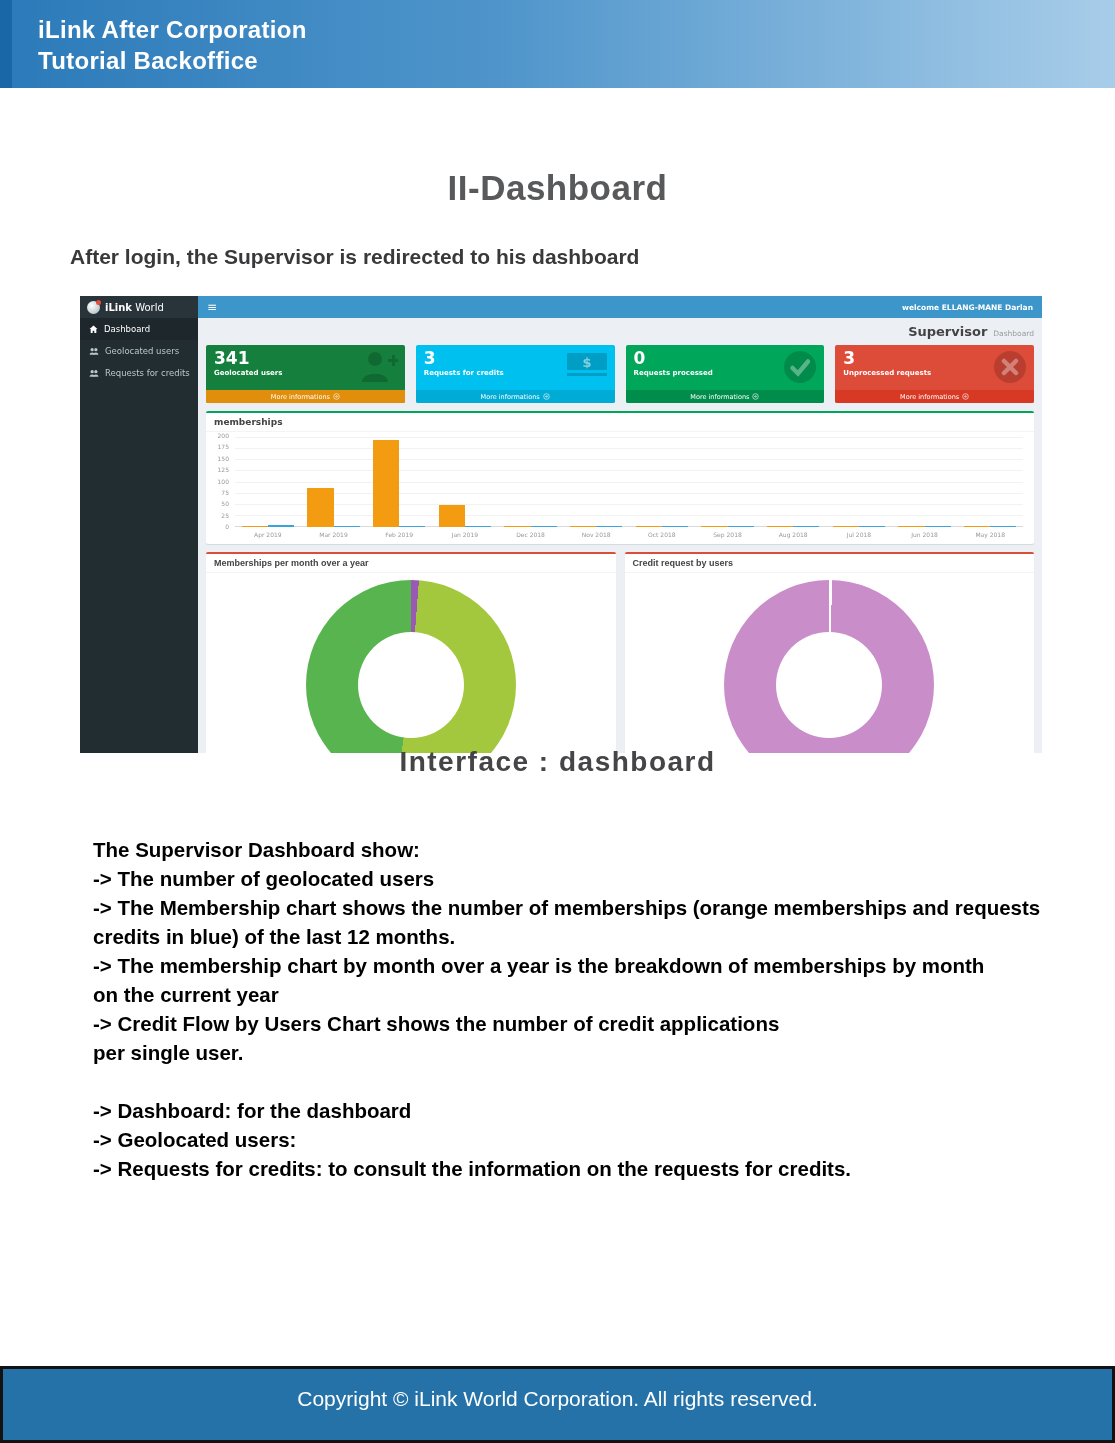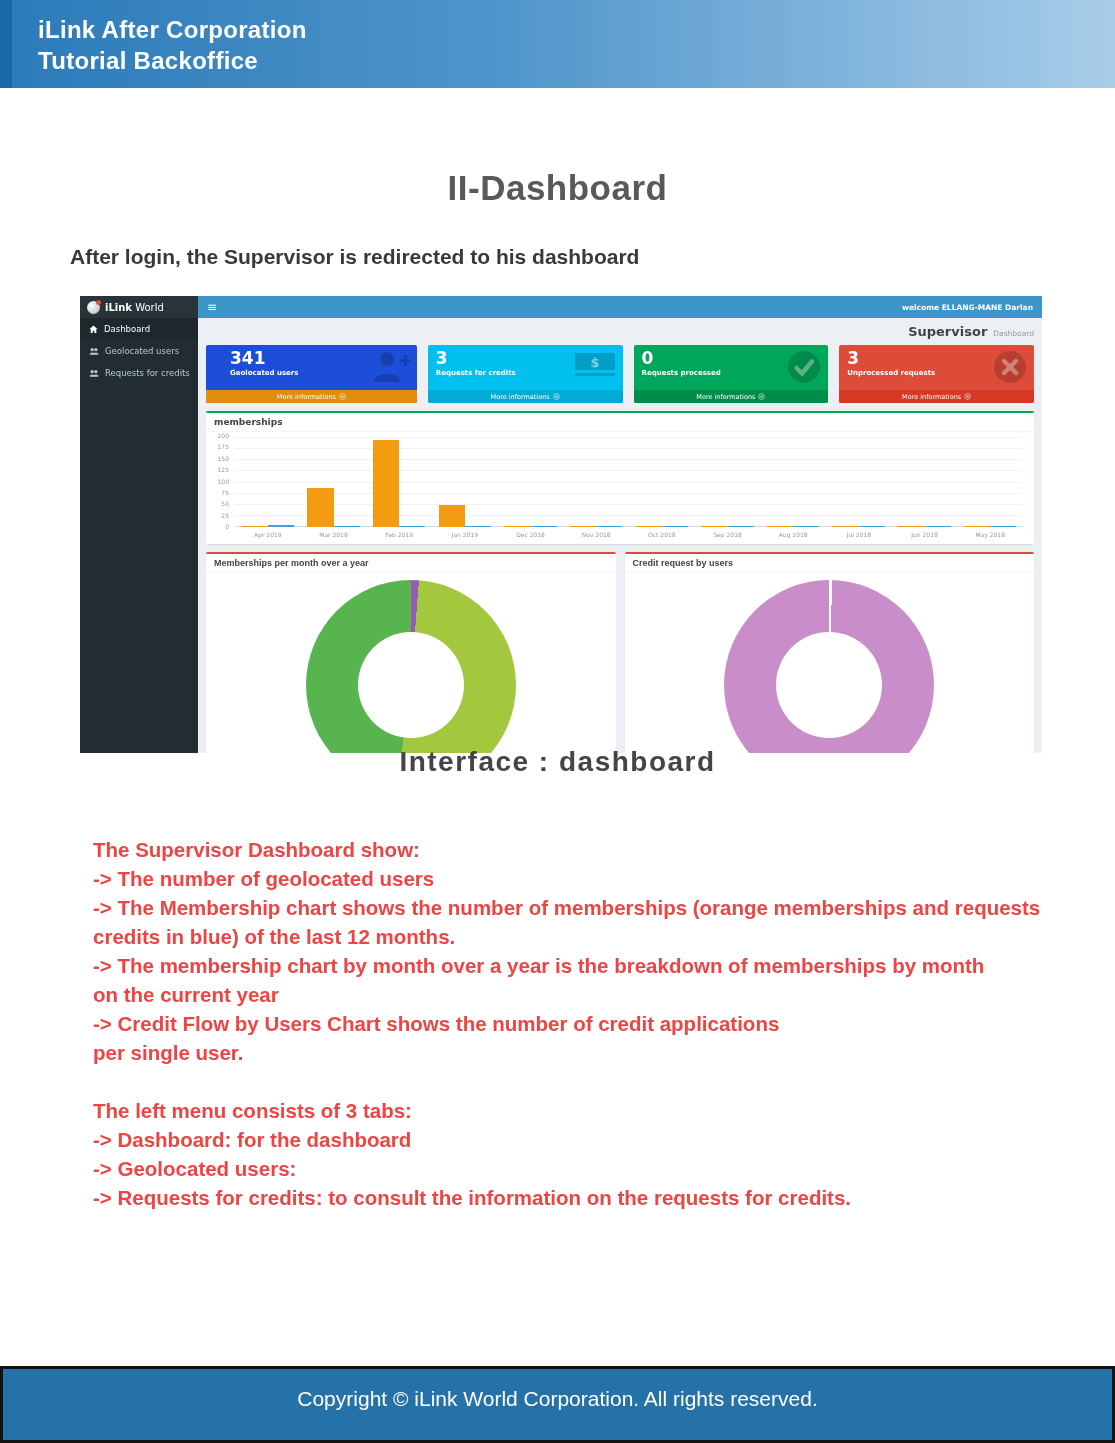--- a/index.html
+++ b/index.html
@@ -42,21 +42,21 @@
   .ph-title{font-size:13px;font-weight:bold;color:#434343;}
   .ph-sub{font-size:7.5px;color:#9a9a9a;}
 
   .cards{display:flex;gap:11px;}
   .card{flex:1;height:58px;position:relative;color:#fff;border-radius:2px;overflow:hidden;}
   .card .num{font-size:17px;font-weight:bold;margin:5px 0 2px 8px;line-height:1;}
   .card .lbl{font-size:7px;font-weight:bold;margin-left:8px;}
   .card .icon{position:absolute;right:7px;top:5px;}
   .card .more{position:absolute;left:0;right:0;bottom:0;height:13px;font-size:6.5px;
               display:flex;align-items:center;justify-content:center;gap:3px;cursor:pointer;}
-  .card.orange{background:#1d4ed8;padding-left:16px;} .card.orange .more{background:#e08e0b;}
+  .card.orange{background:#15803d;} .card.orange .more{background:#e08e0b;}
   .card.cyan{background:#00c0ef;}   .card.cyan .more{background:#00acd6;}
   .card.green{background:#00a65a;}  .card.green .more{background:#008d4c;}
   .card.red{background:#dd4b39;}    .card.red .more{background:#d73925;}
 
   .panel{background:#fff;border-top:2px solid;border-radius:2px;box-shadow:0 1px 1px rgba(0,0,0,.1);}
   .panel-title{font-size:9px;font-weight:bold;color:#444;padding:4px 8px;border-bottom:1px solid #f4f4f4;}
   .panel.memberships{margin-top:8px;border-top-color:#00a65a;height:133px;box-sizing:border-box;}
   .chart-wrap{position:relative;height:104px;margin:4px 8px 0 8px;}
   .yaxis{position:absolute;left:0;top:0;bottom:13px;width:17px;}
   .ylab{position:absolute;right:2px;font-size:6px;color:#999;transform:translateY(50%);line-height:1;}
@@ -72,21 +72,21 @@
   .bottom-row{display:flex;gap:9px;margin-top:8px;}
   .panel.donut-panel{flex:1;border-top-color:#dd4b39;height:210px;box-sizing:border-box;overflow:hidden;}
   .panel.donut-panel .panel-title{font-family:"Liberation Sans",sans-serif;font-weight:bold;}
   .donut{width:210px;height:210px;border-radius:50%;margin:7px auto 0;position:relative;}
   .donut::after{content:"";position:absolute;left:52px;top:52px;right:52px;bottom:52px;background:#fff;border-radius:50%;}
 
   
   .caption{position:absolute;top:746px;left:0;right:0;text-align:center;
            font-size:28px;font-weight:bold;color:#454547;letter-spacing:1.5px;}
   .body-text{position:absolute;left:93px;top:835px;width:965px;font-size:20.5px;font-weight:bold;
-             color:#ef4444;line-height:29px;}
+             color:#000000;line-height:29px;}
   .body-line.blank{height:29px;}
   .footer{position:absolute;left:0;right:0;bottom:0;height:77px;background:#2472a8;
           border:3px solid #121212;box-sizing:border-box;display:flex;justify-content:center;
           align-items:flex-start;padding-top:18px;color:#fff;font-size:21px;}
 </style>
 </head>
 <body>
 
 <div class="page">
 
@@ -320,21 +320,20 @@
   <div class="body-text">
       <div class="body-line">The Supervisor Dashboard show:</div>
       <div class="body-line">-&gt; The number of geolocated users</div>
       <div class="body-line">-&gt; The Membership chart shows the number of memberships (orange memberships and requests</div>
       <div class="body-line">credits in blue) of the last 12 months.</div>
       <div class="body-line">-&gt; The membership chart by month over a year is the breakdown of memberships by month</div>
       <div class="body-line">on the current year</div>
       <div class="body-line">-&gt; Credit Flow by Users Chart shows the number of credit applications</div>
       <div class="body-line">per single user.</div>
       <div class="body-line blank"></div>
-      <div class="body-line">The left menu consists of 3 tabs:</div>
       <div class="body-line">-&gt; Dashboard: for the dashboard</div>
       <div class="body-line">-&gt; Geolocated users:</div>
       <div class="body-line">-&gt; Requests for credits: to consult the information on the requests for credits.</div>
     </div>
 
   <footer class="footer">
     <span>Copyright © iLink World Corporation. All rights reserved.</span>
   </footer>
 
 </div>

